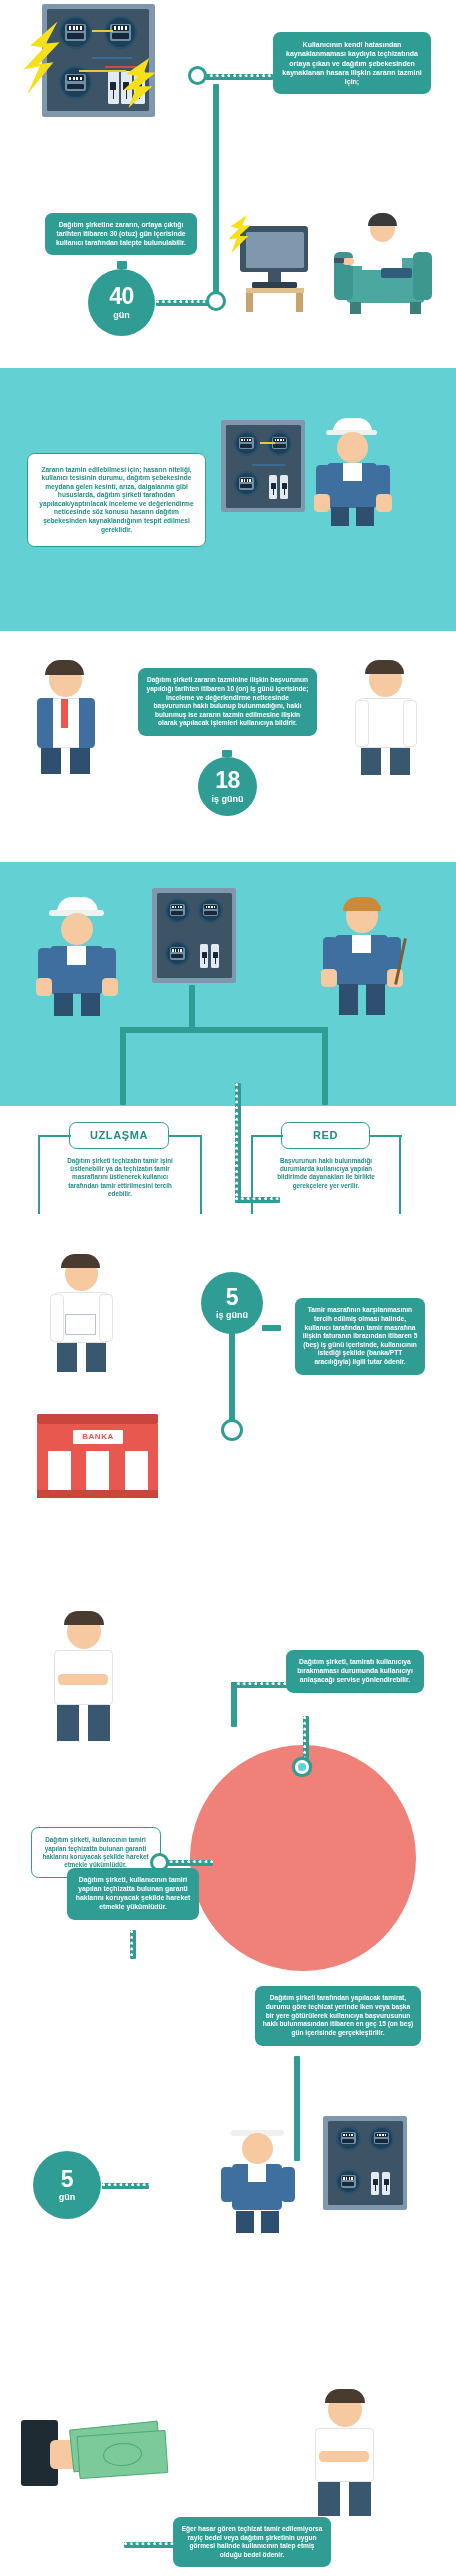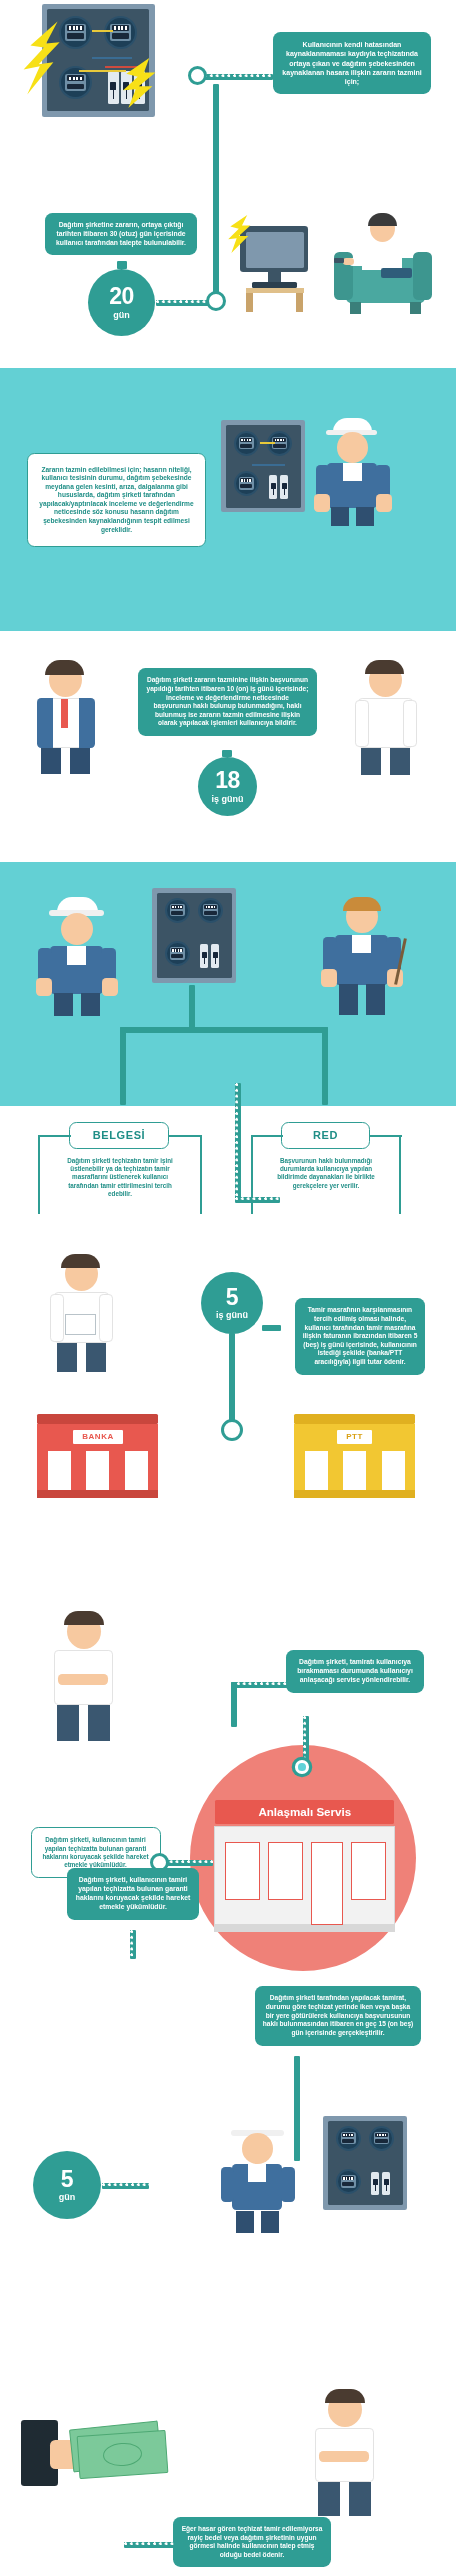--- a/index.html
+++ b/index.html
@@ -240,21 +240,21 @@
   </svg>
 
   <div class="bubble teal" style="left:273px;top:32px;width:158px;padding:8.4px 8.4px;font-size:7px;">Kullanıcının kendi hatasından kaynaklanmaması kaydıyla teçhizatında ortaya çıkan ve dağıtım şebekesinden kaynaklanan hasara ilişkin zararın tazmini için;</div>
 
   <div class="dots-h" style="left:204px;top:74px;width:69px;"></div>
   <div class="dot-node" style="left:188px;top:66px;width:19px;height:19px;"></div>
 
   <div class="bubble teal" style="left:45px;top:213px;width:152px;padding:8px 7.4px;font-size:6.8px;">Dağıtım şirketine zararın, ortaya çıktığı tarihten itibaren 30 (otuz) gün içerisinde kullanıcı tarafından talepte bulunulabilir.</div>
   <div class="bar-v" style="left:117px;top:261px;width:9.5px;height:8.4px;"></div>
   <div class="num-circle" style="left:88px;top:269px;width:67px;height:67px;">
-    <span class="big">20</span>
+    <span class="big">40</span>
     <span class="small">gün</span>
   </div>
   <div class="dots-h" style="left:156px;top:300px;width:55px;"></div>
   <div class="dot-node" style="left:206px;top:291px;width:20px;height:20px;"></div>
   <div class="bar-v" style="left:213px;top:84px;height:210px;"></div>
 
   <div class="person" style="left:235px;top:221px;width:95px;height:95px;">
     <div class="rect" style="left:5.3px;top:5.3px;width:68px;height:46px;background:#3c5465;border-radius:3.2px;"></div>
     <div class="rect" style="left:10.5px;top:10.5px;width:58px;height:36px;background:#7f98ad;border-radius:1.6px;"></div>
     <div class="rect" style="left:33px;top:51px;width:12.6px;height:9.5px;background:#3c5465;"></div>
@@ -443,21 +443,21 @@
     <div class="rect" style="left:89px;top:45px;width:3.2px;height:47px;background:#7a5c3a;transform:rotate(12deg);"></div>
     <div class="rect" style="left:29px;top:91px;width:19px;height:30.5px;background:#2f4f70;"></div>
     <div class="rect" style="left:56px;top:91px;width:19px;height:30.5px;background:#2f4f70;"></div>
   </div>
 
   <div class="bar-v" style="left:189px;top:985px;height:45px;"></div>
   <div class="bar-h" style="left:120px;top:1027px;width:208px;"></div>
   <div class="bar-v" style="left:120px;top:1027px;height:78px;"></div>
   <div class="bar-v" style="left:322px;top:1027px;height:78px;"></div>
 
-  <div class="bubble white label-ctr" style="left:69px;top:1122px;width:100px;height:27px;font-size:11px;letter-spacing:0.6px;">BELGESİ</div>
+  <div class="bubble white label-ctr" style="left:69px;top:1122px;width:100px;height:27px;font-size:11px;letter-spacing:0.6px;">UZLAŞMA</div>
   <div class="bubble ghost" style="left:59px;top:1155px;width:122px;padding:2.1px;font-size:6.3px;">Dağıtım şirketi teçhizatın tamir işini üstlenebilir ya da teçhizatın tamir masraflarını üstlenerek kullanıcı tarafından tamir ettirilmesini tercih edebilir.</div>
   <div class="line-plain" style="left:38px;top:1135px;width:2.1px;height:79px;"></div>
   <div class="line-plain" style="left:200px;top:1135px;width:2.1px;height:79px;"></div>
   <div class="line-plain" style="left:38px;top:1135px;width:33px;height:2.1px;"></div>
   <div class="line-plain" style="left:168px;top:1135px;width:34px;height:2.1px;"></div>
 
   <div class="bubble white label-ctr" style="left:281px;top:1122px;width:89px;height:27px;font-size:11px;letter-spacing:0.6px;">RED</div>
   <div class="bubble ghost" style="left:263px;top:1155px;width:126px;padding:2.1px;font-size:6.3px;">Başvurunun haklı bulunmadığı durumlarda kullanıcıya yapılan bildirimde dayanakları ile birlikte gerekçelere yer verilir.</div>
   <div class="line-plain" style="left:251px;top:1135px;width:2.1px;height:79px;"></div>
   <div class="line-plain" style="left:399px;top:1135px;width:2.1px;height:79px;"></div>
@@ -492,56 +492,38 @@
   <div class="bank" style="left:37px;top:1414px;width:121px;height:84px;">
     <div class="rect" style="left:0;top:0;width:121px;height:9.5px;background:#c9463d;border-radius:1.6px;"></div>
     <div class="rect" style="left:0;top:9.5px;width:121px;height:66px;background:#e8584f;"></div>
     <div class="bank-label" style="left:36px;top:16px;width:50px;height:13.7px;background:#ffffff;color:#e8584f;font-size:8px;letter-spacing:0.5px;">BANKA</div>
     <div class="rect" style="left:10.5px;top:37px;width:23px;height:39px;background:#ffffff;"></div>
     <div class="rect" style="left:49px;top:37px;width:23px;height:39px;background:#ffffff;"></div>
     <div class="rect" style="left:88px;top:37px;width:23px;height:39px;background:#ffffff;"></div>
     <div class="rect" style="left:0;top:76px;width:121px;height:8.4px;background:#c9463d;"></div>
   </div>
 
-  <div class="bank" style="left:294px;top:1414px;width:121px;height:84px;">
-    <div class="rect" style="left:0;top:0;width:121px;height:9.5px;background:#e0b020;border-radius:1.6px;"></div>
-    <div class="rect" style="left:0;top:9.5px;width:121px;height:66px;background:#f2c732;"></div>
-    <div class="bank-label" style="left:43px;top:16px;width:35px;height:13.7px;background:#ffffff;color:#d89f12;font-size:8px;letter-spacing:0.5px;">PTT</div>
-    <div class="rect" style="left:10.5px;top:37px;width:23px;height:39px;background:#ffffff;"></div>
-    <div class="rect" style="left:49px;top:37px;width:23px;height:39px;background:#ffffff;"></div>
-    <div class="rect" style="left:88px;top:37px;width:23px;height:39px;background:#ffffff;"></div>
-    <div class="rect" style="left:0;top:76px;width:121px;height:8.4px;background:#e0b020;"></div>
-  </div>
 
   <div class="person" style="left:32px;top:1608px;width:105px;height:137px;">
     <div class="sk" style="left:35px;top:6.3px;width:34px;height:35px;background:#f7c9a0;"></div>
     <div class="rect" style="left:32px;top:3.2px;width:40px;height:13.7px;background:#4a3b30;border-radius:19px 19px 0 0;"></div>
     <div class="rect" style="left:22px;top:42px;width:59px;height:55px;background:#ffffff;border-radius:4.2px;border:1.1px solid #e3e3e3;"></div>
     <div class="rect" style="left:26px;top:66px;width:50px;height:10.5px;background:#f7c9a0;border-radius:4.2px;"></div>
     <div class="rect" style="left:25px;top:97px;width:22px;height:36px;background:#3a5770;"></div>
     <div class="rect" style="left:56px;top:97px;width:22px;height:36px;background:#3a5770;"></div>
   </div>
 
   <div class="bubble teal" style="left:286px;top:1650px;width:138px;padding:8.4px 7.4px;font-size:6.8px;">Dağıtım şirketi, tamiratı kullanıcıya bırakmaması durumunda kullanıcıyı anlaşacağı servise yönlendirebilir.</div>
   <div class="dots-h" style="left:231px;top:1682px;width:57px;"></div>
   <div class="bar-v" style="left:231px;top:1682px;height:45px;"></div>
 
   <div class="pinkcircle" style="left:190px;top:1745px;width:226px;height:226px;"></div>
   <div class="dots-v" style="left:303px;top:1716px;height:50px;"></div>
   <div class="dot-node filled" style="left:295px;top:1760px;width:13.7px;height:13.7px;"></div>
 
-  <div class="shop" style="left:210px;top:1787px;width:189px;height:158px;">
-    <div class="shop-sign" style="left:5.3px;top:12.6px;width:179px;height:24px;font-size:11.6px;">Anlaşmalı Servis</div>
-    <div class="shop-body" style="left:4.2px;top:39px;width:181px;height:99px;"></div>
-    <div class="shop-win" style="left:14.7px;top:55px;width:35px;height:58px;"></div>
-    <div class="shop-win" style="left:58px;top:55px;width:35px;height:58px;"></div>
-    <div class="shop-door" style="left:101px;top:55px;width:32px;height:83px;"></div>
-    <div class="shop-win" style="left:141px;top:55px;width:35px;height:58px;"></div>
-    <div class="rect" style="left:4.2px;top:138px;width:181px;height:7.4px;background:#d8d8d8;"></div>
-  </div>
 
   <div class="bubble white" style="left:30.5px;top:1827px;width:130px;padding:8.4px 7.4px;font-size:6.3px;border-width:1.1px;">Dağıtım şirketi, kullanıcının tamiri yapılan teçhizatta bulunan garanti haklarını koruyacak şekilde hareket etmekle yükümlüdür.</div>
   <div class="dots-h" style="left:158px;top:1860px;width:55px;"></div>
   <div class="dot-node" style="left:150px;top:1853px;width:19px;height:19px;"></div>
 
   <div class="bubble teal" style="left:67px;top:1868px;width:132px;padding:8.4px 7.4px;font-size:6.8px;">Dağıtım şirketi, kullanıcının tamiri yapılan teçhizatta bulunan garanti haklarını koruyacak şekilde hareket etmekle yükümlüdür.</div>
   <div class="dots-v" style="left:130px;top:1930px;height:29px;"></div>
 
 
   <div class="bubble teal" style="left:255px;top:1986px;width:166px;padding:8.4px 7.4px;font-size:6.6px;">Dağıtım şirketi tarafından yapılacak tamirat, durumu göre teçhizat yerinde iken veya başka bir yere götürülerek kullanıcıya başvurusunun haklı bulunmasından itibaren en geç 15 (on beş) gün içerisinde gerçekleştirilir.</div>

